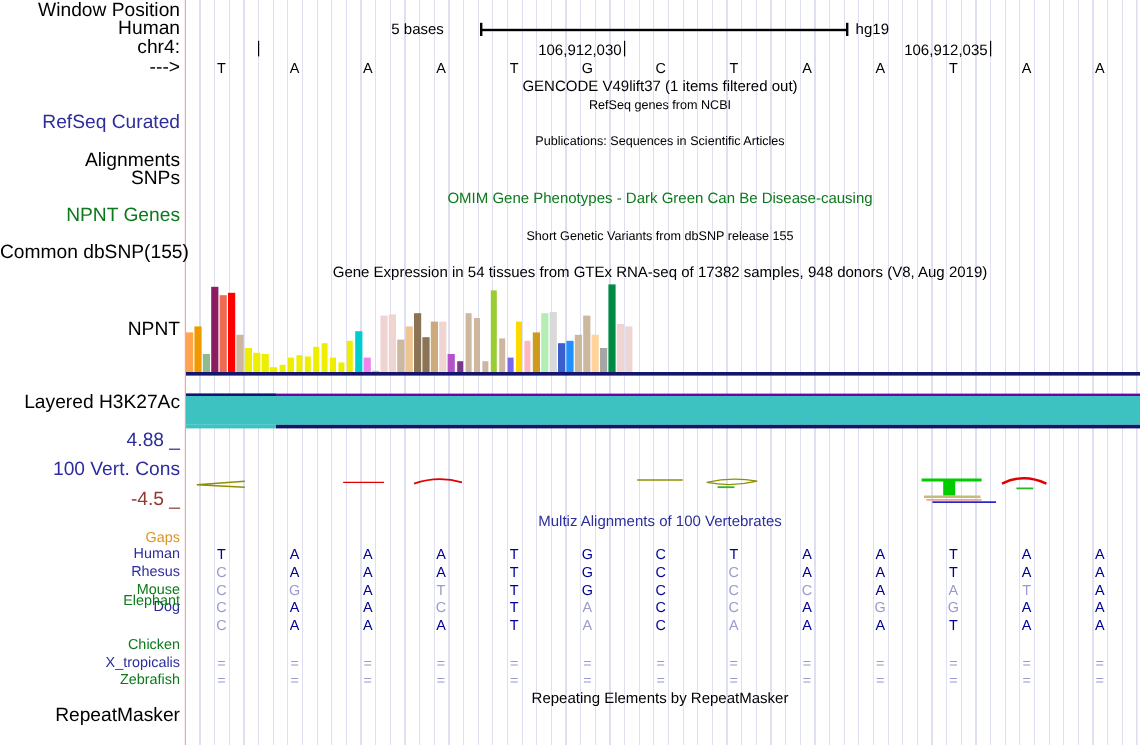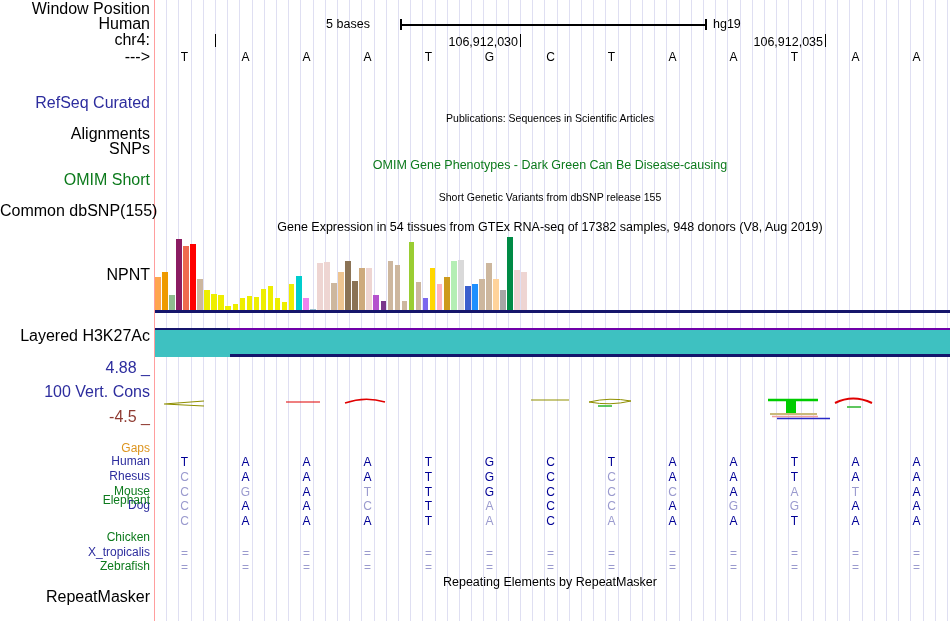--- a/index.html
+++ b/index.html
@@ -70,26 +70,28 @@
       <span class="base" style="left: 459px;">G</span>
       <span class="base" style="left: 520px;">C</span>
       <span class="base" style="left: 581px;">T</span>
       <span class="base" style="left: 642px;">A</span>
       <span class="base" style="left: 703px;">A</span>
       <span class="base" style="left: 764px;">T</span>
       <span class="base" style="left: 825px;">A</span>
       <span class="base" style="left: 886px;">A</span>
     </div>
 
+  <div class="ctitle" style="top:66px">GENCODE V49lift37 (1 items filtered out)</div>
+  <div class="ctitle subtitle" style="top:82px">RefSeq genes from NCBI</div>
   <div class="lbl c-blue" style="top:96px">RefSeq Curated</div>
   <div class="lbl" style="top:127px">Alignments</div>
   <div class="lbl" style="top:142px">SNPs</div>
   <div class="ctitle subtitle" style="top:112px">Publications: Sequences in Scientific Articles</div>
   <div class="ctitle c-green" style="top:159px">OMIM Gene Phenotypes - Dark Green Can Be Disease-causing</div>
-  <div class="lbl c-green" style="top:173px">OMIM Short</div>
+  <div class="lbl c-green" style="top:173px">NPNT Genes</div>
   <div class="ctitle subtitle" style="top:191px">Short Genetic Variants from dbSNP release 155</div>
   <div class="lbl" style="top:204px">Common dbSNP(155)</div>
 
   <div class="ctitle" style="top:221px">Gene Expression in 54 tissues from GTEx RNA-seq of 17382 samples, 948 donors (V8, Aug 2019)</div>
   <div class="lbl" style="top:268px">NPNT</div>
   <div id="gtex-bars">
       <div class="gbar" style="height: 32.85px; background: rgb(255, 165, 79);"></div>
       <div class="gbar" style="height: 37.96px; background: rgb(238, 154, 0);"></div>
       <div class="gbar" style="height: 14.6px; background: rgb(143, 188, 143);"></div>
       <div class="gbar" style="height: 70.81px; background: rgb(139, 28, 98);"></div>
@@ -166,20 +168,21 @@
     <path d="M598,406 L612,406" stroke="#2ab52a" stroke-width="1.5"></path>
     <path d="M768,400 L818,400" stroke="#00cc00" stroke-width="2.5"></path>
     <rect x="786" y="400" width="10" height="13" fill="#00cc00"></rect>
     <path d="M770,414 L817,414" stroke="#c9b97a" stroke-width="2"></path>
     <path d="M772,416.5 L818,416.5" stroke="#f0a0a0" stroke-width="1.5"></path>
     <path d="M777,418.5 L830,418.5" stroke="#2828c8" stroke-width="1.5"></path>
     <path d="M835,403 Q853,394 872,403" stroke="#e00000" fill="none" stroke-width="2"></path>
     <path d="M847,407 L861,407" stroke="#2ab52a" stroke-width="1.5"></path>
   </svg>
 
+  <div class="ctitle" style="top:428px;color:#2d2d9e">Multiz Alignments of 100 Vertebrates</div>
   <div id="multiz-rows">
       <div class="mz-label c-orange" style="top: 442px;">Gaps</div>
       <div class="mz-label c-blue" style="top: 455px;">Human</div>
       <span class="mz-base" style="left: 154px; top: 455px;">T</span>
       <span class="mz-base" style="left: 215px; top: 455px;">A</span>
       <span class="mz-base" style="left: 276px; top: 455px;">A</span>
       <span class="mz-base" style="left: 337px; top: 455px;">A</span>
       <span class="mz-base" style="left: 398px; top: 455px;">T</span>
       <span class="mz-base" style="left: 459px; top: 455px;">G</span>
       <span class="mz-base" style="left: 520px; top: 455px;">C</span>

